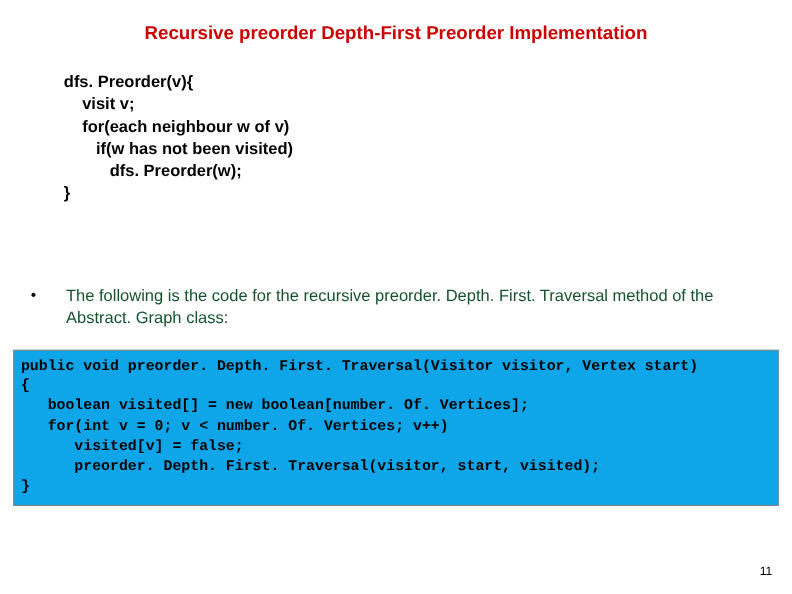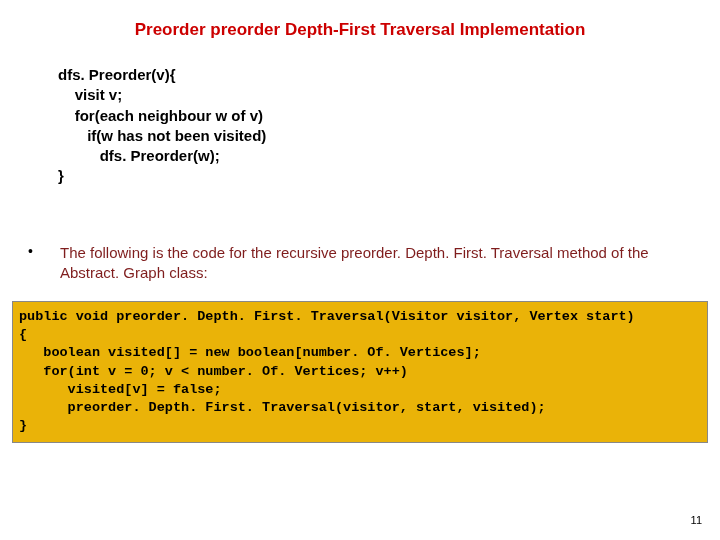--- a/index.html
+++ b/index.html
@@ -20,40 +20,40 @@
     padding-bottom: 25px;
   }
   .pseudo {
     font-family: Arial, Helvetica, sans-serif;
     font-weight: bold;
     font-size: 15px;
     color: #000000;
     white-space: pre;
     line-height: 1.35;
     margin-left: 58px;
-    margin-bottom: 56px;
+    margin-bottom: 73px;
   }
   .bullet-row {
     display: flex;
     margin-left: 28px;
     margin-right: 24px;
     margin-bottom: 18px;
   }
   .bullet {
     font-size: 14px;
     width: 32px;
     flex: 0 0 32px;
   }
   .bullet-text {
     font-size: 15px;
-    color: #7f1d1d;
+    color: #14532d;
     line-height: 1.35;
   }
   .codebox {
-    background: #eab308;
+    background: #0ea5e9;
     border: 1px solid #888;
     margin: 0 12px 0 12px;
     padding: 6px 6px 6px 6px;
     font-family: "Courier New", Courier, monospace;
     font-weight: bold;
     font-size: 13.5px;
     white-space: pre;
     line-height: 1.35;
     color: #000;
   }
@@ -61,21 +61,21 @@
     position: absolute;
     right: 18px;
     bottom: 14px;
     font-size: 11px;
     color: #000;
   }
 </style>
 </head>
 <body>
 
-<div class="title">Preorder preorder Depth-First Traversal Implementation</div>
+<div class="title">Recursive preorder Depth-First Preorder Implementation</div>
 
 <div class="pseudo">dfs. Preorder(v){
     visit v;
     for(each neighbour w of v)
        if(w has not been visited)
           dfs. Preorder(w);
 }</div>
 
 <div class="bullet-row">
   <div class="bullet">•</div>

